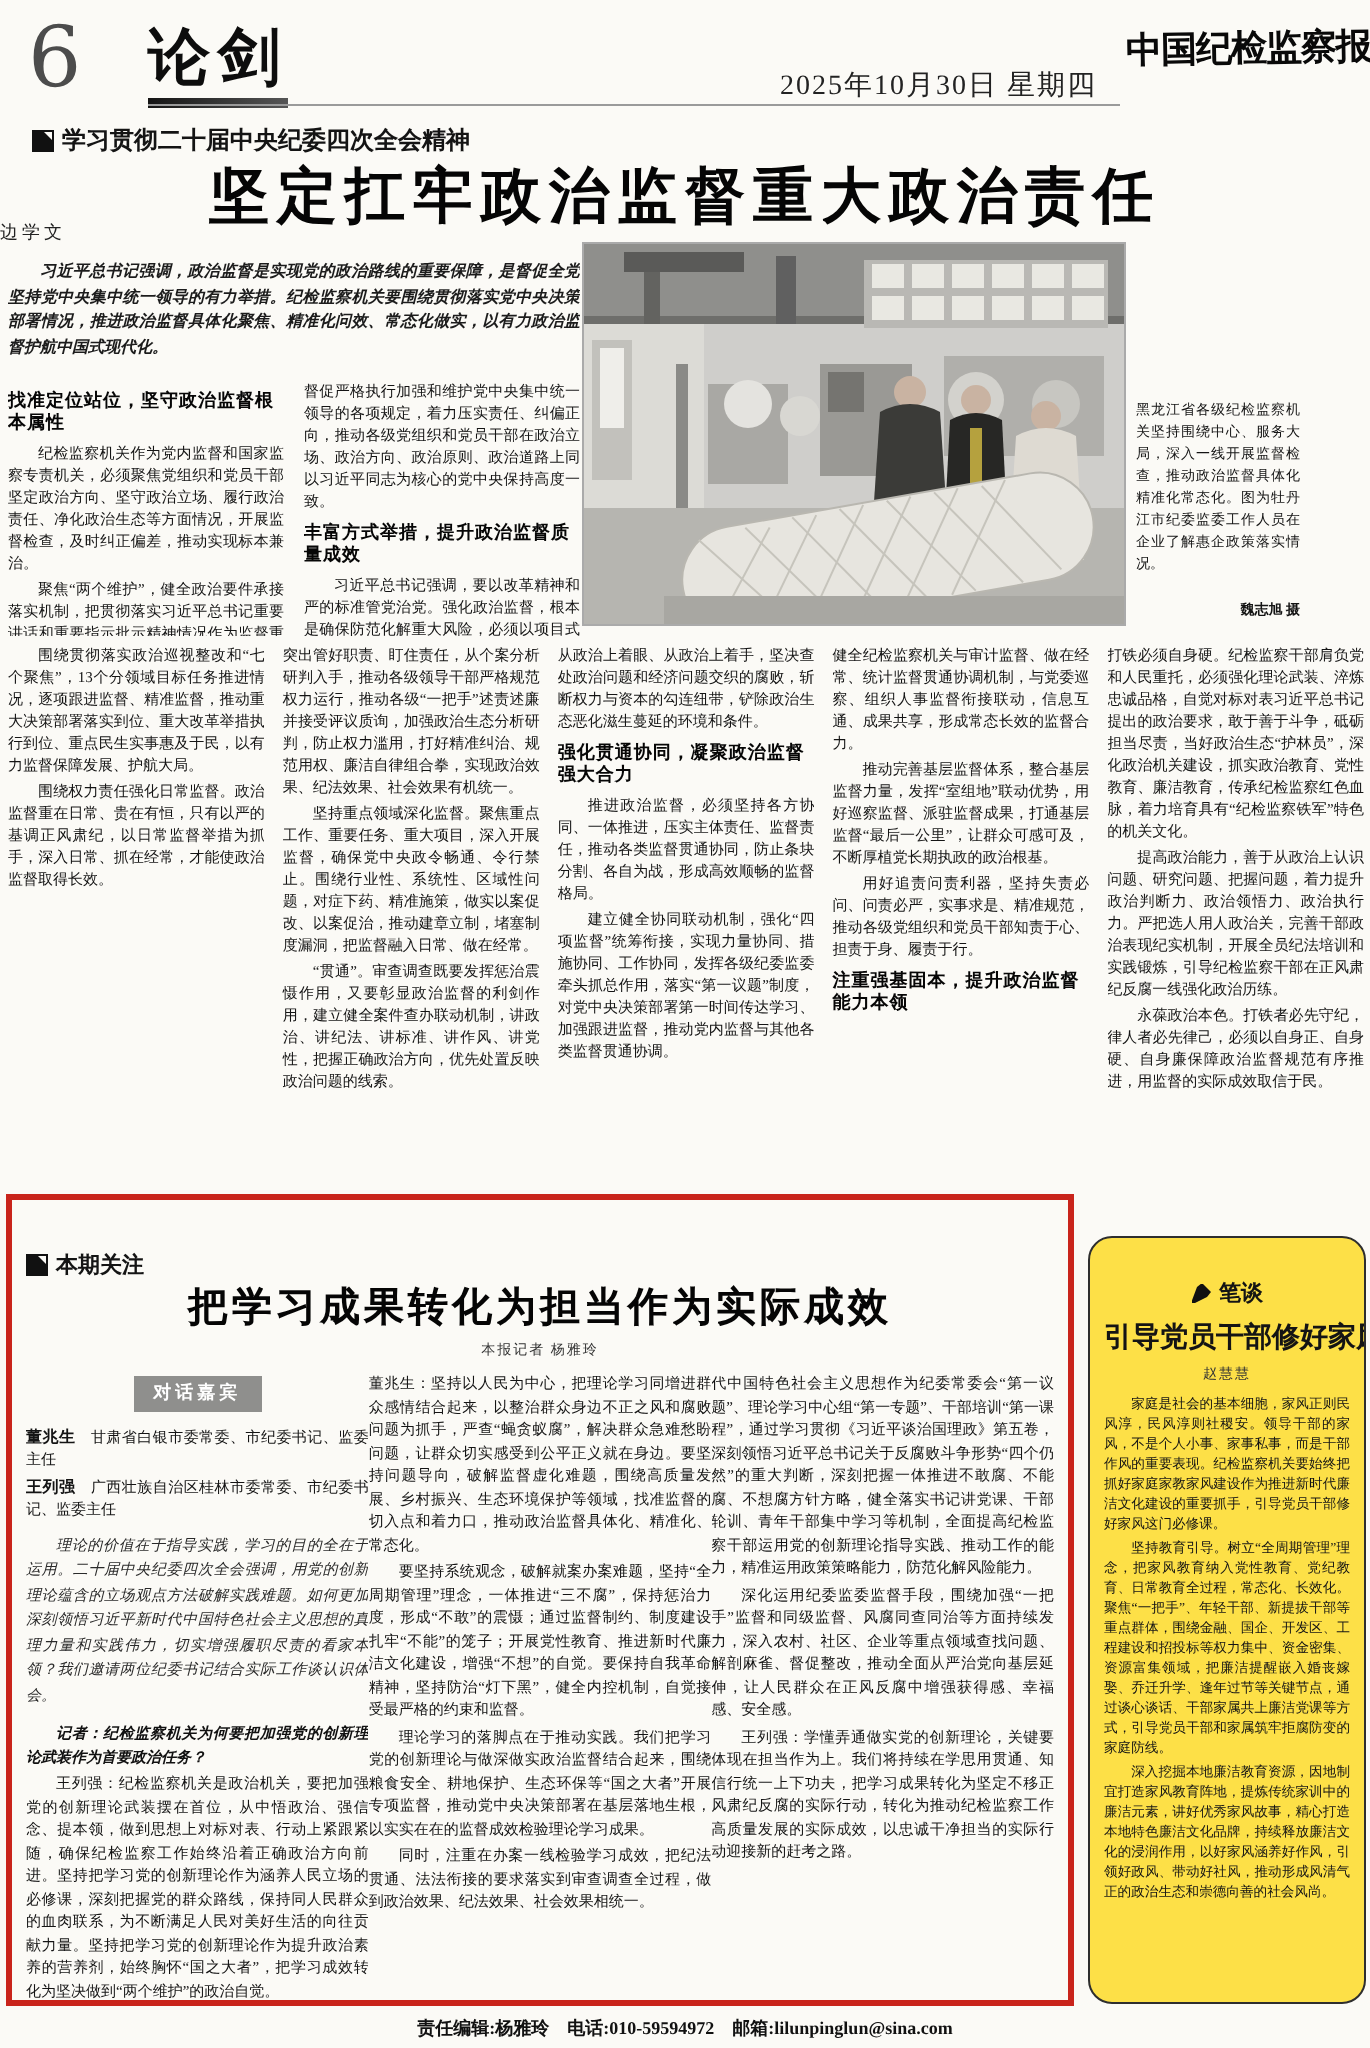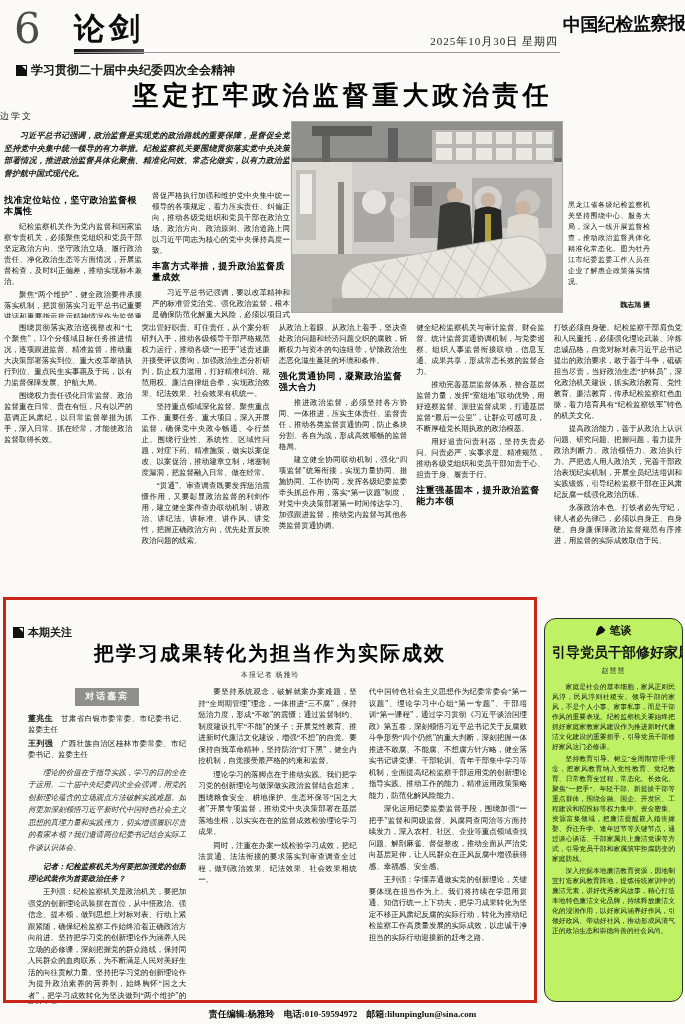--- a/index.html
+++ b/index.html
@@ -11,56 +11,56 @@
   }
   .abs{position:absolute;}
   p{margin:0 0 2px 0;text-indent:2em;text-align:justify;}
   p.noindent{text-indent:0;}
   .col{overflow:hidden;}
   
   .page-num{left:14px;top:4px;font-size:42px;color:#4c4c4c;font-family:"DejaVu Serif",serif;}
   .section-name{left:74px;top:8px;font-size:31px;font-weight:900;letter-spacing:4px;color:#0d0d0d;}
   .section-bar{left:74px;top:49px;width:70px;height:5px;background:linear-gradient(to right,#141414,#555);}
   .section-rule{left:74px;top:52px;width:486px;height:1px;background:#9a9a9a;}
-  .issue-date{left:390px;top:34px;width:168px;font-size:11px;text-align:right;color:#222;letter-spacing:1px;}
+  .issue-date{left:390px;top:34px;width:168px;font-size:14px;text-align:left;color:#222;letter-spacing:1px;}
   .masthead{left:563px;top:12px;font-size:18px;font-weight:900;color:#090909;transform:rotate(-1deg);letter-spacing:-0.5px;white-space:nowrap;}
   
   .kicker{left:16px;top:62px;font-size:12px;font-weight:700;display:flex;align-items:center;gap:4px;}
   .blk-icon{width:11px;height:11px;background:#111;display:inline-block;position:relative;flex:0 0 auto;}
   .blk-icon::after{content:"";position:absolute;right:1px;top:1px;width:4px;height:4px;background:#fbfaf6;clip-path:polygon(0 0,100% 0,100% 100%);}
   
-  .main-headline{left:0;top:78px;width:685px;text-align:center;font-size:26px;font-weight:900;letter-spacing:4px;color:#050505;}
+  .main-headline{left:0;top:78px;width:685px;text-align:center;font-size:30px;font-weight:900;letter-spacing:4px;color:#050505;}
   .main-author{left:0;top:110px;width:612px;text-align:left;font-size:9px;color:#222;letter-spacing:2px;}
   
   .intro{left:4px;top:130px;width:286px;height:52px;font-size:8px;line-height:12.5px;font-style:italic;font-weight:600;color:#1c1c1c;}
   .bodytext{font-size:7.5px;line-height:11px;}
   h3.sub{font-size:9px;font-weight:900;margin:5px 0 4px 0;letter-spacing:0.5px;color:#060606;}
   .ucol{top:190px;height:128px;}
   .ucol1{left:4px;width:138px;}
   .ucol2{left:152px;width:138px;}
   .photo-wrap{left:292px;top:122px;width:270px;height:190px;background:#c9c8c4;outline:1px solid #aaa;}
   .photo-caption{left:568px;top:200px;width:82px;height:118px;font-size:7px;line-height:11px;text-align:justify;}
   .photo-credit{left:568px;top:300px;width:82px;font-size:7px;font-weight:700;text-align:right;}
   .lower{left:4px;top:322px;width:678px;height:276px;display:flex;gap:9px;}
   .lower .col{flex:1;height:276px;}
   .attribution{text-indent:2em;font-weight:600;}
   
   .focus-box{left:3px;top:597px;width:534px;height:406px;border:3px solid #c9241b;box-sizing:border-box;background:transparent;padding:2px 7px;}
   .focus-label{display:flex;align-items:center;gap:4px;font-size:11px;font-weight:700;margin-top:23px;}
   .focus-title{text-align:center;font-size:20px;font-weight:900;letter-spacing:2px;margin-top:0px;color:#050505;}
   .focus-byline{text-align:center;font-size:7px;color:#333;margin:3px 0 6px 0;letter-spacing:1px;}
-  .focus-cols{display:flex;gap:12px;height:318px;overflow:hidden;margin-left:15px;}
+  .focus-cols{display:flex;height:318px;overflow:hidden;}
   .focus-cols .col{flex:1;font-size:7.5px;line-height:11.5px;}
   .guest-badge{display:block;margin:2px auto 7px auto;width:64px;background:#8f8f8d;color:#fff;font-size:9px;font-weight:700;text-align:center;padding:3px 0;letter-spacing:2px;}
   .guest{text-indent:0;margin-bottom:2px;}
   .guest b{font-size:8px;}
   .focus-intro{font-style:italic;color:#2a2a2a;line-height:12.5px;margin:6px 0 7px 0;}
   .q{font-weight:700;font-style:italic;color:#111;}
   
-  .essay-box{left:544px;top:618px;width:139px;height:384px;border:1.5px solid #2e2e2e;border-radius:12px;box-sizing:border-box;background:#bef264;padding:4px 7px;overflow:hidden;}
+  .essay-box{left:544px;top:618px;width:139px;height:384px;border:1.5px solid #2e2e2e;border-radius:12px;box-sizing:border-box;background:#fde047;padding:20px 7px;overflow:hidden;}
   .essay-label{display:flex;justify-content:center;align-items:center;gap:4px;font-size:11px;font-weight:700;}
   .pen-icon{width:10px;height:10px;background:#111;clip-path:polygon(0 100%,30% 20%,55% 0,100% 45%,80% 70%,20% 100%);display:inline-block;}
   .essay-title{text-align:center;font-size:14px;font-weight:900;margin:6px 0 4px 0;white-space:nowrap;}
   .essay-author{text-align:center;font-size:7px;color:#333;margin-bottom:6px;letter-spacing:1px;}
   .essay-body{font-size:6.8px;line-height:10px;}
   
   .page-footer{left:0;top:1008px;width:685px;text-align:center;font-size:9px;font-weight:700;color:#111;}
 </style>
 </head>
 <body>
@@ -179,21 +179,21 @@
       <p>坚持重点领域深化监督。聚焦重点工作、重要任务、重大项目，深入开展监督，确保党中央政令畅通、令行禁止。围绕行业性、系统性、区域性问题，对症下药、精准施策，做实以案促改、以案促治，推动建章立制，堵塞制度漏洞，把监督融入日常、做在经常。</p>
       <p>“贯通”。审查调查既要发挥惩治震慑作用，又要彰显政治监督的利剑作用，建立健全案件查办联动机制，讲政治、讲纪法、讲标准、讲作风、讲党性，把握正确政治方向，优先处置反映政治问题的线索。</p>
     </div>
     <div class="col">
       <p class="noindent">从政治上着眼、从政治上着手，坚决查处政治问题和经济问题交织的腐败，斩断权力与资本的勾连纽带，铲除政治生态恶化滋生蔓延的环境和条件。</p>
       <h3 class="sub">强化贯通协同，凝聚政治监督强大合力</h3>
       <p>推进政治监督，必须坚持各方协同、一体推进，压实主体责任、监督责任，推动各类监督贯通协同，防止条块分割、各自为战，形成高效顺畅的监督格局。</p>
       <p>建立健全协同联动机制，强化“四项监督”统筹衔接，实现力量协同、措施协同、工作协同，发挥各级纪委监委牵头抓总作用，落实“第一议题”制度，对党中央决策部署第一时间传达学习、加强跟进监督，推动党内监督与其他各类监督贯通协调。</p>
     </div>
     <div class="col">
-      <p class="noindent">健全纪检监察机关与审计监督、财会监督、统计监督贯通协调机制，与党委巡察、组织人事监督衔接联动，信息互通、成果共享，形成常态长效的监督合力。</p>
+      <p class="noindent">健全纪检监察机关与审计监督、做在经常、统计监督贯通协调机制，与党委巡察、组织人事监督衔接联动，信息互通、成果共享，形成常态长效的监督合力。</p>
       <p>推动完善基层监督体系，整合基层监督力量，发挥“室组地”联动优势，用好巡察监督、派驻监督成果，打通基层监督“最后一公里”，让群众可感可及，不断厚植党长期执政的政治根基。</p>
       <p>用好追责问责利器，坚持失责必问、问责必严，实事求是、精准规范，推动各级党组织和党员干部知责于心、担责于身、履责于行。</p>
       <h3 class="sub">注重强基固本，提升政治监督能力本领</h3>
     </div>
     <div class="col">
       <p class="noindent">打铁必须自身硬。纪检监察干部肩负党和人民重托，必须强化理论武装、淬炼忠诚品格，自觉对标对表习近平总书记提出的政治要求，敢于善于斗争，砥砺担当尽责，当好政治生态“护林员”，深化政治机关建设，抓实政治教育、党性教育、廉洁教育，传承纪检监察红色血脉，着力培育具有“纪检监察铁军”特色的机关文化。</p>
       <p>提高政治能力，善于从政治上认识问题、研究问题、把握问题，着力提升政治判断力、政治领悟力、政治执行力。严把选人用人政治关，完善干部政治表现纪实机制，开展全员纪法培训和实践锻炼，引导纪检监察干部在正风肃纪反腐一线强化政治历练。</p>
       <p>永葆政治本色。打铁者必先守纪，律人者必先律己，必须以自身正、自身硬、自身廉保障政治监督规范有序推进，用监督的实际成效取信于民。</p>
     </div>
   </div>
@@ -208,20 +208,21 @@
     <div class="focus-cols">
       <div class="col">
         <span class="guest-badge">对话嘉宾</span>
         <p class="guest"><b>董兆生</b>　<span>甘肃省白银市委常委、市纪委书记、监委主任</span></p>
         <p class="guest"><b>王列强</b>　<span>广西壮族自治区桂林市委常委、市纪委书记、监委主任</span></p>
         <p class="focus-intro">理论的价值在于指导实践，学习的目的全在于运用。二十届中央纪委四次全会强调，用党的创新理论蕴含的立场观点方法破解实践难题。如何更加深刻领悟习近平新时代中国特色社会主义思想的真理力量和实践伟力，切实增强履职尽责的看家本领？我们邀请两位纪委书记结合实际工作谈认识体会。</p>
         <p class="q">记者：纪检监察机关为何要把加强党的创新理论武装作为首要政治任务？</p>
         <p>王列强：纪检监察机关是政治机关，要把加强党的创新理论武装摆在首位，从中悟政治、强信念、提本领，做到思想上对标对表、行动上紧跟紧随，确保纪检监察工作始终沿着正确政治方向前进。坚持把学习党的创新理论作为涵养人民立场的必修课，深刻把握党的群众路线，保持同人民群众的血肉联系，为不断满足人民对美好生活的向往贡献力量。坚持把学习党的创新理论作为提升政治素养的营养剂，始终胸怀“国之大者”，把学习成效转化为坚决做到“两个维护”的政治自觉。</p>
       </div>
       <div class="col">
+        <p class="noindent">董兆生：坚持以人民为中心，把理论学习同增进群众感情结合起来，以整治群众身边不正之风和腐败问题为抓手，严查“蝇贪蚁腐”，解决群众急难愁盼问题，让群众切实感受到公平正义就在身边。要坚持问题导向，破解监督虚化难题，围绕高质量发展、乡村振兴、生态环境保护等领域，找准监督的切入点和着力口，推动政治监督具体化、精准化、常态化。</p>
         <p>要坚持系统观念，破解就案办案难题，坚持“全周期管理”理念，一体推进“三不腐”，保持惩治力度，形成“不敢”的震慑；通过监督制约、制度建设扎牢“不能”的笼子；开展党性教育、推进新时代廉洁文化建设，增强“不想”的自觉。要保持自我革命精神，坚持防治“灯下黑”，健全内控机制，自觉接受最严格的约束和监督。</p>
         <p>理论学习的落脚点在于推动实践。我们把学习党的创新理论与做深做实政治监督结合起来，围绕粮食安全、耕地保护、生态环保等“国之大者”开展专项监督，推动党中央决策部署在基层落地生根，以实实在在的监督成效检验理论学习成果。</p>
         <p>同时，注重在办案一线检验学习成效，把纪法贯通、法法衔接的要求落实到审查调查全过程，做到政治效果、纪法效果、社会效果相统一。</p>
       </div>
       <div class="col">
         <p class="noindent">代中国特色社会主义思想作为纪委常委会“第一议题”、理论学习中心组“第一专题”、干部培训“第一课程”，通过学习贯彻《习近平谈治国理政》第五卷，深刻领悟习近平总书记关于反腐败斗争形势“四个仍然”的重大判断，深刻把握一体推进不敢腐、不能腐、不想腐方针方略，健全落实书记讲党课、干部轮训、青年干部集中学习等机制，全面提高纪检监察干部运用党的创新理论指导实践、推动工作的能力，精准运用政策策略能力，防范化解风险能力。</p>
         <p>深化运用纪委监委监督手段，围绕加强“一把手”监督和同级监督、风腐同查同治等方面持续发力，深入农村、社区、企业等重点领域查找问题、解剖麻雀、督促整改，推动全面从严治党向基层延伸，让人民群众在正风反腐中增强获得感、幸福感、安全感。</p>
         <p>王列强：学懂弄通做实党的创新理论，关键要体现在担当作为上。我们将持续在学思用贯通、知信行统一上下功夫，把学习成果转化为坚定不移正风肃纪反腐的实际行动，转化为推动纪检监察工作高质量发展的实际成效，以忠诚干净担当的实际行动迎接新的赶考之路。</p>
       </div>
     </div>

